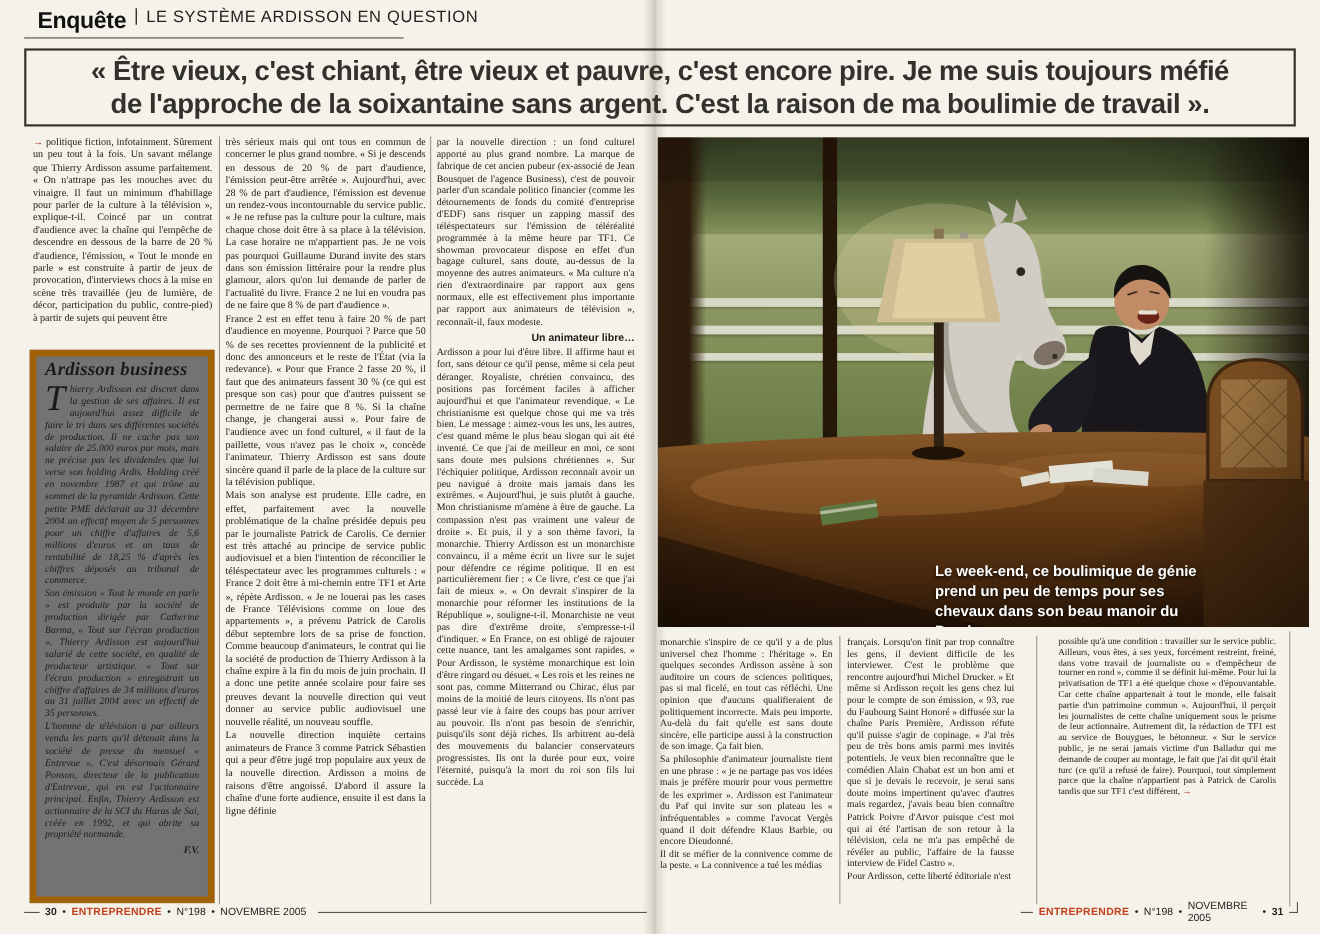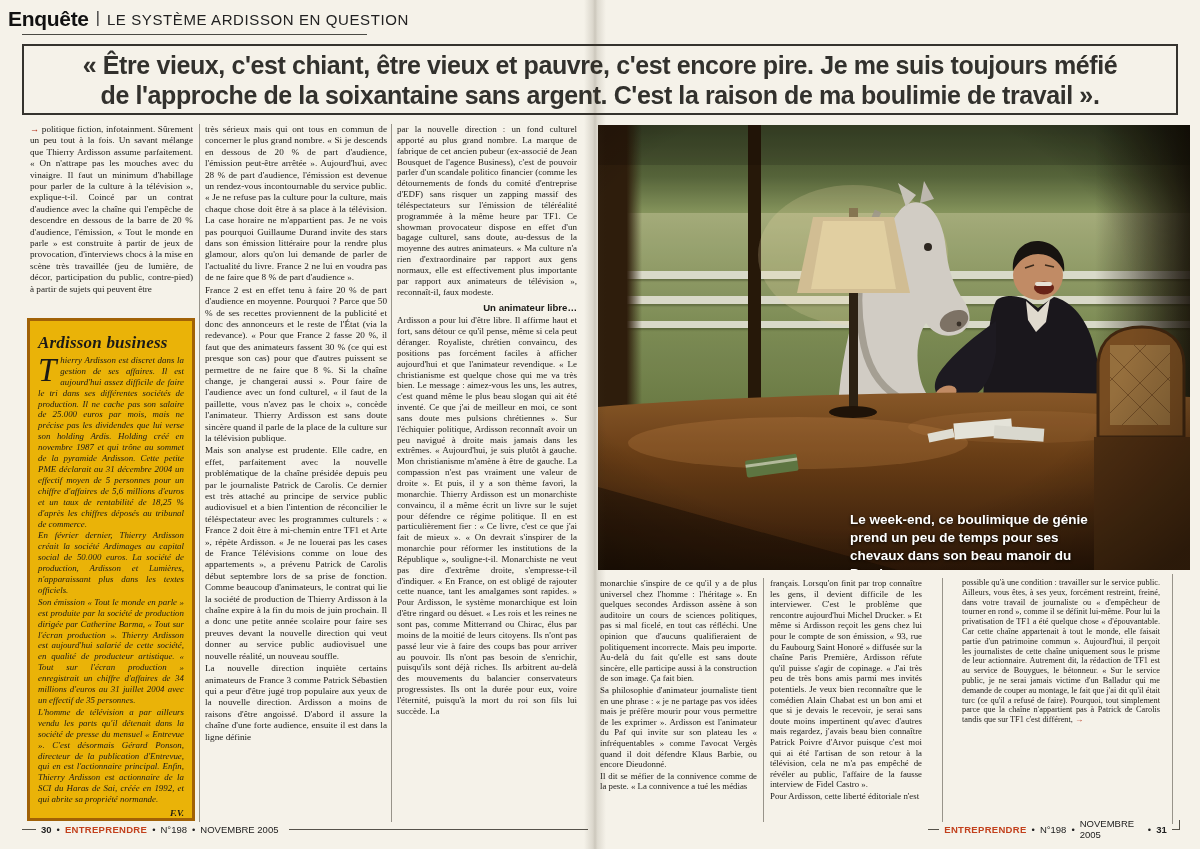--- a/index.html
+++ b/index.html
@@ -5,21 +5,21 @@
   html,body{margin:0;padding:0;}
   body{
     width:1200px;height:849px;position:relative;
     background:#f5f2e9;
     font-family:"Liberation Serif", serif;
     color:#1b1a17;
     overflow:hidden;
   }
   .spread{position:absolute;inset:0;}
   
-  .kicker{position:absolute;left:8px;top:7px;display:flex;align-items:center;gap:7px;
+  .kicker{position:absolute;left:34px;top:7px;display:flex;align-items:flex-start;gap:7px;
     font-family:"Liberation Sans", sans-serif;}
   .kicker .section{font-size:21px;font-weight:bold;letter-spacing:-0.3px;color:#111;}
   .kicker .divider{font-size:16px;color:#333;font-weight:300;transform:translateY(-1px);}
   .kicker .topic{font-size:15px;letter-spacing:0.6px;color:#222;}
   .kicker-rule{position:absolute;left:22px;top:34px;width:345px;height:1px;background:#4a4a44;}
   
   .headline-box{position:absolute;left:22px;top:44px;width:1156px;height:71px;
     border:2px solid #35332e;box-sizing:border-box;
     display:flex;flex-direction:column;justify-content:center;align-items:center;
     padding:2px 8px;overflow:hidden;}
@@ -33,23 +33,23 @@
   #lp-c3{left:397px;top:124px;width:180px;height:698px;font-size:9px;line-height:10.85px;}
   #rp-c1{left:600px;top:578px;width:157px;height:247px;font-size:8.8px;line-height:10.6px;}
   #rp-c2{left:770px;top:578px;width:152px;height:247px;font-size:8.8px;line-height:10.6px;}
   #rp-c3{left:962px;top:578px;width:198px;height:247px;font-size:8.3px;line-height:9.8px;}
   .subhead{font-family:"Liberation Sans", sans-serif;font-weight:bold;font-size:9.6px;
     margin:5px 0 2px 0 !important;text-align:right;}
   .arrow{color:#b2301a;font-weight:bold;}
   .vrule{position:absolute;width:1px;background:#98948a;}
   
   .sidebar{position:absolute;left:27px;top:318px;width:168px;height:503px;
-    border:3px solid #a16207;box-sizing:border-box;padding:17px 8px 6px 8px;
+    border:6px solid #a16207;box-sizing:border-box;padding:7px 8px 6px 8px;
     font-style:italic;font-size:8.9px;line-height:10.9px;text-align:justify;overflow:hidden;
-    background:#eab308;}
+    background:#737373;}
   .sidebar h3{margin:0 0 6px 0;font-size:17px;font-weight:bold;font-style:italic;letter-spacing:0.2px;}
   .sidebar p{margin:0;}
   .sidebar p + p{margin-top:1px;}
   .dropcap{float:left;font-size:33px;line-height:25px;padding:3px 4px 0 0;font-style:italic;}
   .signature{text-align:right;font-weight:bold;margin-top:3px !important;}
   
   .photo{position:absolute;left:598px;top:125px;width:592px;height:445px;overflow:hidden;background:#241708;}
   .ph-sky{position:absolute;left:0;top:0;width:592px;height:92px;
     background:linear-gradient(180deg,#39462a 0%,#55663c 55%,#8ea065 100%);}
   .ph-field{position:absolute;left:0;top:88px;width:592px;height:202px;
@@ -97,21 +97,20 @@
     <div class="headline-line">de l'approche de la soixantaine sans argent. C'est la raison de ma boulimie de travail ».</div>
   </div>
 
   <div class="col" id="lp-c1">
     <p><span class="arrow">→</span> <span>politique fiction, infotainment. Sûrement un peu tout à la fois. Un savant mélange que Thierry Ardisson assume parfaitement. « On n'attrape pas les mouches avec du vinaigre. Il faut un minimum d'habillage pour parler de la culture à la télévision », explique-t-il. Coincé par un contrat d'audience avec la chaîne qui l'empêche de descendre en dessous de la barre de 20 % d'audience, l'émission, « Tout le monde en parle » est construite à partir de jeux de provocation, d'interviews chocs à la mise en scène très travaillée (jeu de lumière, de décor, participation du public, contre-pied) à partir de sujets qui peuvent être</span></p>
   </div>
 
   <div class="sidebar">
     <h3>Ardisson business</h3>
     <p><span class="dropcap">T</span><span>hierry Ardisson est discret dans la gestion de ses affaires. Il est aujourd'hui assez difficile de faire le tri dans ses différentes sociétés de production. Il ne cache pas son salaire de 25.000 euros par mois, mais ne précise pas les dividendes que lui verse son holding Ardis. Holding créé en novembre 1987 et qui trône au sommet de la pyramide Ardisson. Cette petite PME déclarait au 31 décembre 2004 un effectif moyen de 5 personnes pour un chiffre d'affaires de 5,6 millions d'euros et un taux de rentabilité de 18,25 % d'après les chiffres déposés au tribunal de commerce.</span></p>
-    <p>En février dernier, Thierry Ardisson créait la société Ardimages au capital social de 50.000 euros. La société de production, Ardisson et Lumières, n'apparaissant plus dans les textes officiels.</p>
     <p>Son émission « Tout le monde en parle » est produite par la société de production dirigée par Catherine Barma, « Tout sur l'écran production ». Thierry Ardisson est aujourd'hui salarié de cette société, en qualité de producteur artistique. « Tout sur l'écran production » enregistrait un chiffre d'affaires de 34 millions d'euros au 31 juillet 2004 avec un effectif de 35 personnes.</p>
     <p>L'homme de télévision a par ailleurs vendu les parts qu'il détenait dans la société de presse du mensuel « Entrevue ». C'est désormais Gérard Ponson, directeur de la publication d'Entrevue, qui en est l'actionnaire principal. Enfin, Thierry Ardisson est actionnaire de la SCI du Haras de Sai, créée en 1992, et qui abrite sa propriété normande.</p>
     <p class="signature">F.V.</p>
   </div>
 
   <div class="col" id="lp-c2">
     <p>très sérieux mais qui ont tous en commun de concerner le plus grand nombre. « Si je descends en dessous de 20 % de part d'audience, l'émission peut-être arrêtée ». Aujourd'hui, avec 28 % de part d'audience, l'émission est devenue un rendez-vous incontournable du service public. « Je ne refuse pas la culture pour la culture, mais chaque chose doit être à sa place à la télévision. La case horaire ne m'appartient pas. Je ne vois pas pourquoi Guillaume Durand invite des stars dans son émission littéraire pour la rendre plus glamour, alors qu'on lui demande de parler de l'actualité du livre. France 2 ne lui en voudra pas de ne faire que 8 % de part d'audience ».</p>
     <p>France 2 est en effet tenu à faire 20 % de part d'audience en moyenne. Pourquoi ? Parce que 50 % de ses recettes proviennent de la publicité et donc des annonceurs et le reste de l'État (via la redevance). « Pour que France 2 fasse 20 %, il faut que des animateurs fassent 30 % (ce qui est presque son cas) pour que d'autres puissent se permettre de ne faire que 8 %. Si la chaîne change, je changerai aussi ». Pour faire de l'audience avec un fond culturel, « il faut de la paillette, vous n'avez pas le choix », concède l'animateur. Thierry Ardisson est sans doute sincère quand il parle de la place de la culture sur la télévision publique.</p>
     <p>Mais son analyse est prudente. Elle cadre, en effet, parfaitement avec la nouvelle problématique de la chaîne présidée depuis peu par le journaliste Patrick de Carolis. Ce dernier est très attaché au principe de service public audiovisuel et a bien l'intention de réconcilier le téléspectateur avec les programmes culturels : « France 2 doit être à mi-chemin entre TF1 et Arte », répète Ardisson. « Je ne louerai pas les cases de France Télévisions comme on loue des appartements », a prévenu Patrick de Carolis début septembre lors de sa prise de fonction. Comme beaucoup d'animateurs, le contrat qui lie la société de production de Thierry Ardisson à la chaîne expire à la fin du mois de juin prochain. Il a donc une petite année scolaire pour faire ses preuves devant la nouvelle direction qui veut donner au service public audiovisuel une nouvelle réalité, un nouveau souffle.</p>
     <p>La nouvelle direction inquiète certains animateurs de France 3 comme Patrick Sébastien qui a peur d'être jugé trop populaire aux yeux de la nouvelle direction. Ardisson a moins de raisons d'être angoissé. D'abord il assure la chaîne d'une forte audience, ensuite il est dans la ligne définie</p>

